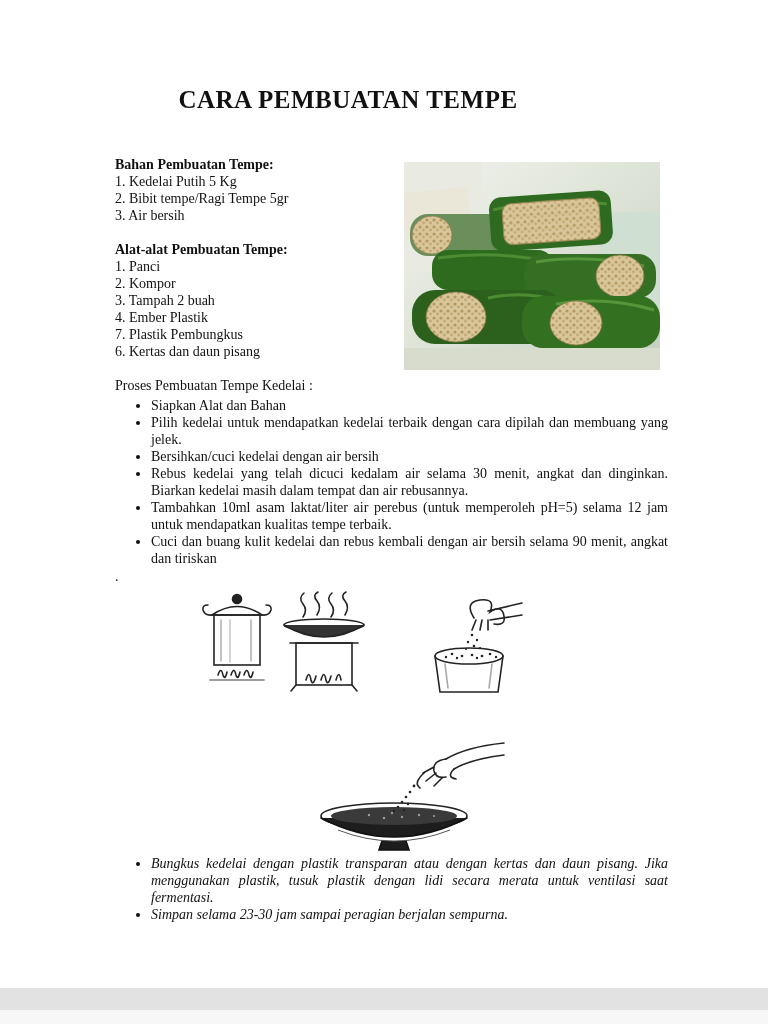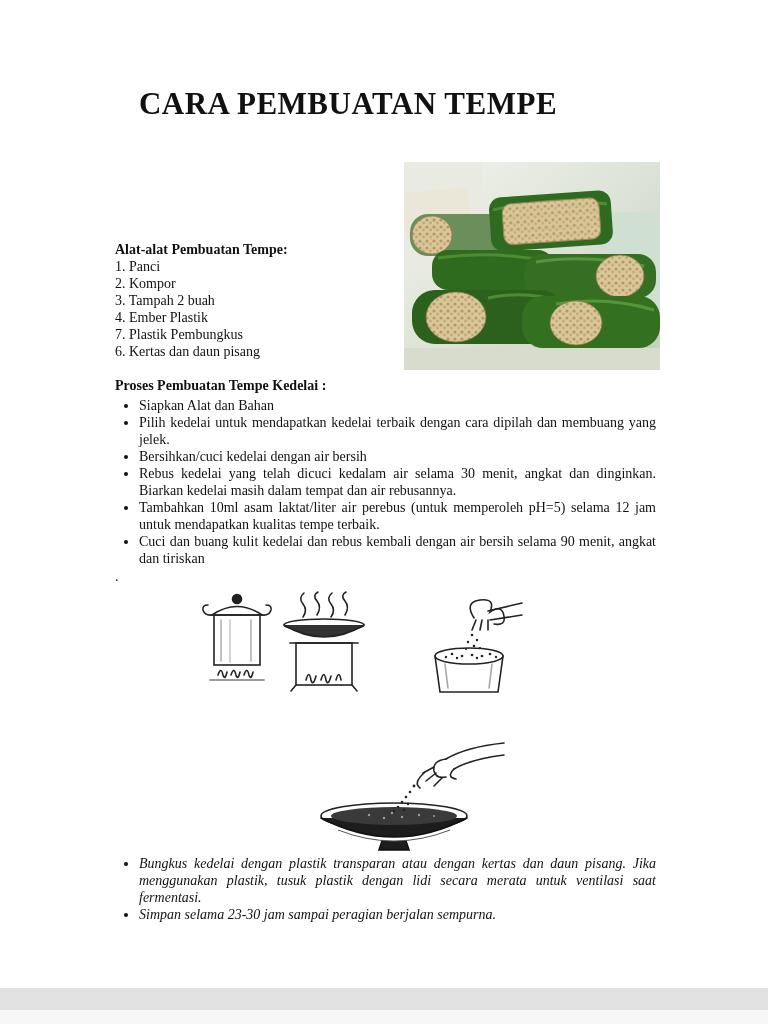--- a/index.html
+++ b/index.html
@@ -21,29 +21,29 @@
     position: absolute; top: 988px; left: 0;
     width: 768px; height: 22px; background: #e2e2e2;
   }
   .next-page-edge {
     position: absolute; top: 1010px; left: 0;
     width: 768px; height: 14px; background: #f7f7f7;
   }
   .doc-title {
     position: absolute; top: 86px; left: 0;
     width: 696px; text-align: center;
-    font-size: 31px; font-weight: 700; letter-spacing: 0.5px;
+    font-size: 25px; font-weight: 700; letter-spacing: 0.5px;
   }
   .block { position: absolute; font-size: 14px; line-height: 17px; }
   .heading { font-weight: 700; }
   .plain-list div { white-space: nowrap; }
   .bahan-block { left: 115px; top: 156px; }
   .alat-block  { left: 115px; top: 241px; }
-  .proses-heading { left: 115px; top: 377px; font-weight: 700; }
-  .bullets { left: 115px; width: 541px; }
+  .proses-heading { left: 115px; top: 377px; font-weight: 400; }
+  .bullets { left: 127px; width: 541px; }
   .bullets-1 { top: 397px; }
   .bullet-2  { top: 701px; }
   .bullets-3 { top: 855px; font-style: italic; }
   .bullets ul { margin: 0; padding-left: 24px; list-style-type: disc; }
   .bullets li { text-align: justify; }
   .stray-mark { left: 115px; top: 568px; }
   .photo-frame {
     position: absolute; left: 404px; top: 162px;
     width: 256px; height: 208px; overflow: hidden;
   }
@@ -52,20 +52,26 @@
   svg { display: block; }
 </style>
 </head>
 <body>
 
 <div class="viewport">
   <div class="page">
 
     <div class="doc-title">CARA PEMBUATAN TEMPE</div>
 
+    <div class="block bahan-block plain-list">
+      <div class="heading">Bahan Pembuatan Tempe:</div>
+      <div>1. Kedelai Putih 5 Kg</div>
+      <div>2. Bibit tempe/Ragi Tempe 5gr</div>
+      <div>3. Air bersih</div>
+    </div>
 
     <div class="block alat-block plain-list">
       <div class="heading">Alat-alat Pembuatan Tempe:</div>
       <div>1. Panci</div>
       <div>2. Kompor</div>
       <div>3. Tampah 2 buah</div>
       <div>4. Ember Plastik</div>
       <div>7. Plastik Pembungkus</div>
       <div>6. Kertas dan daun pisang</div>
     </div>

